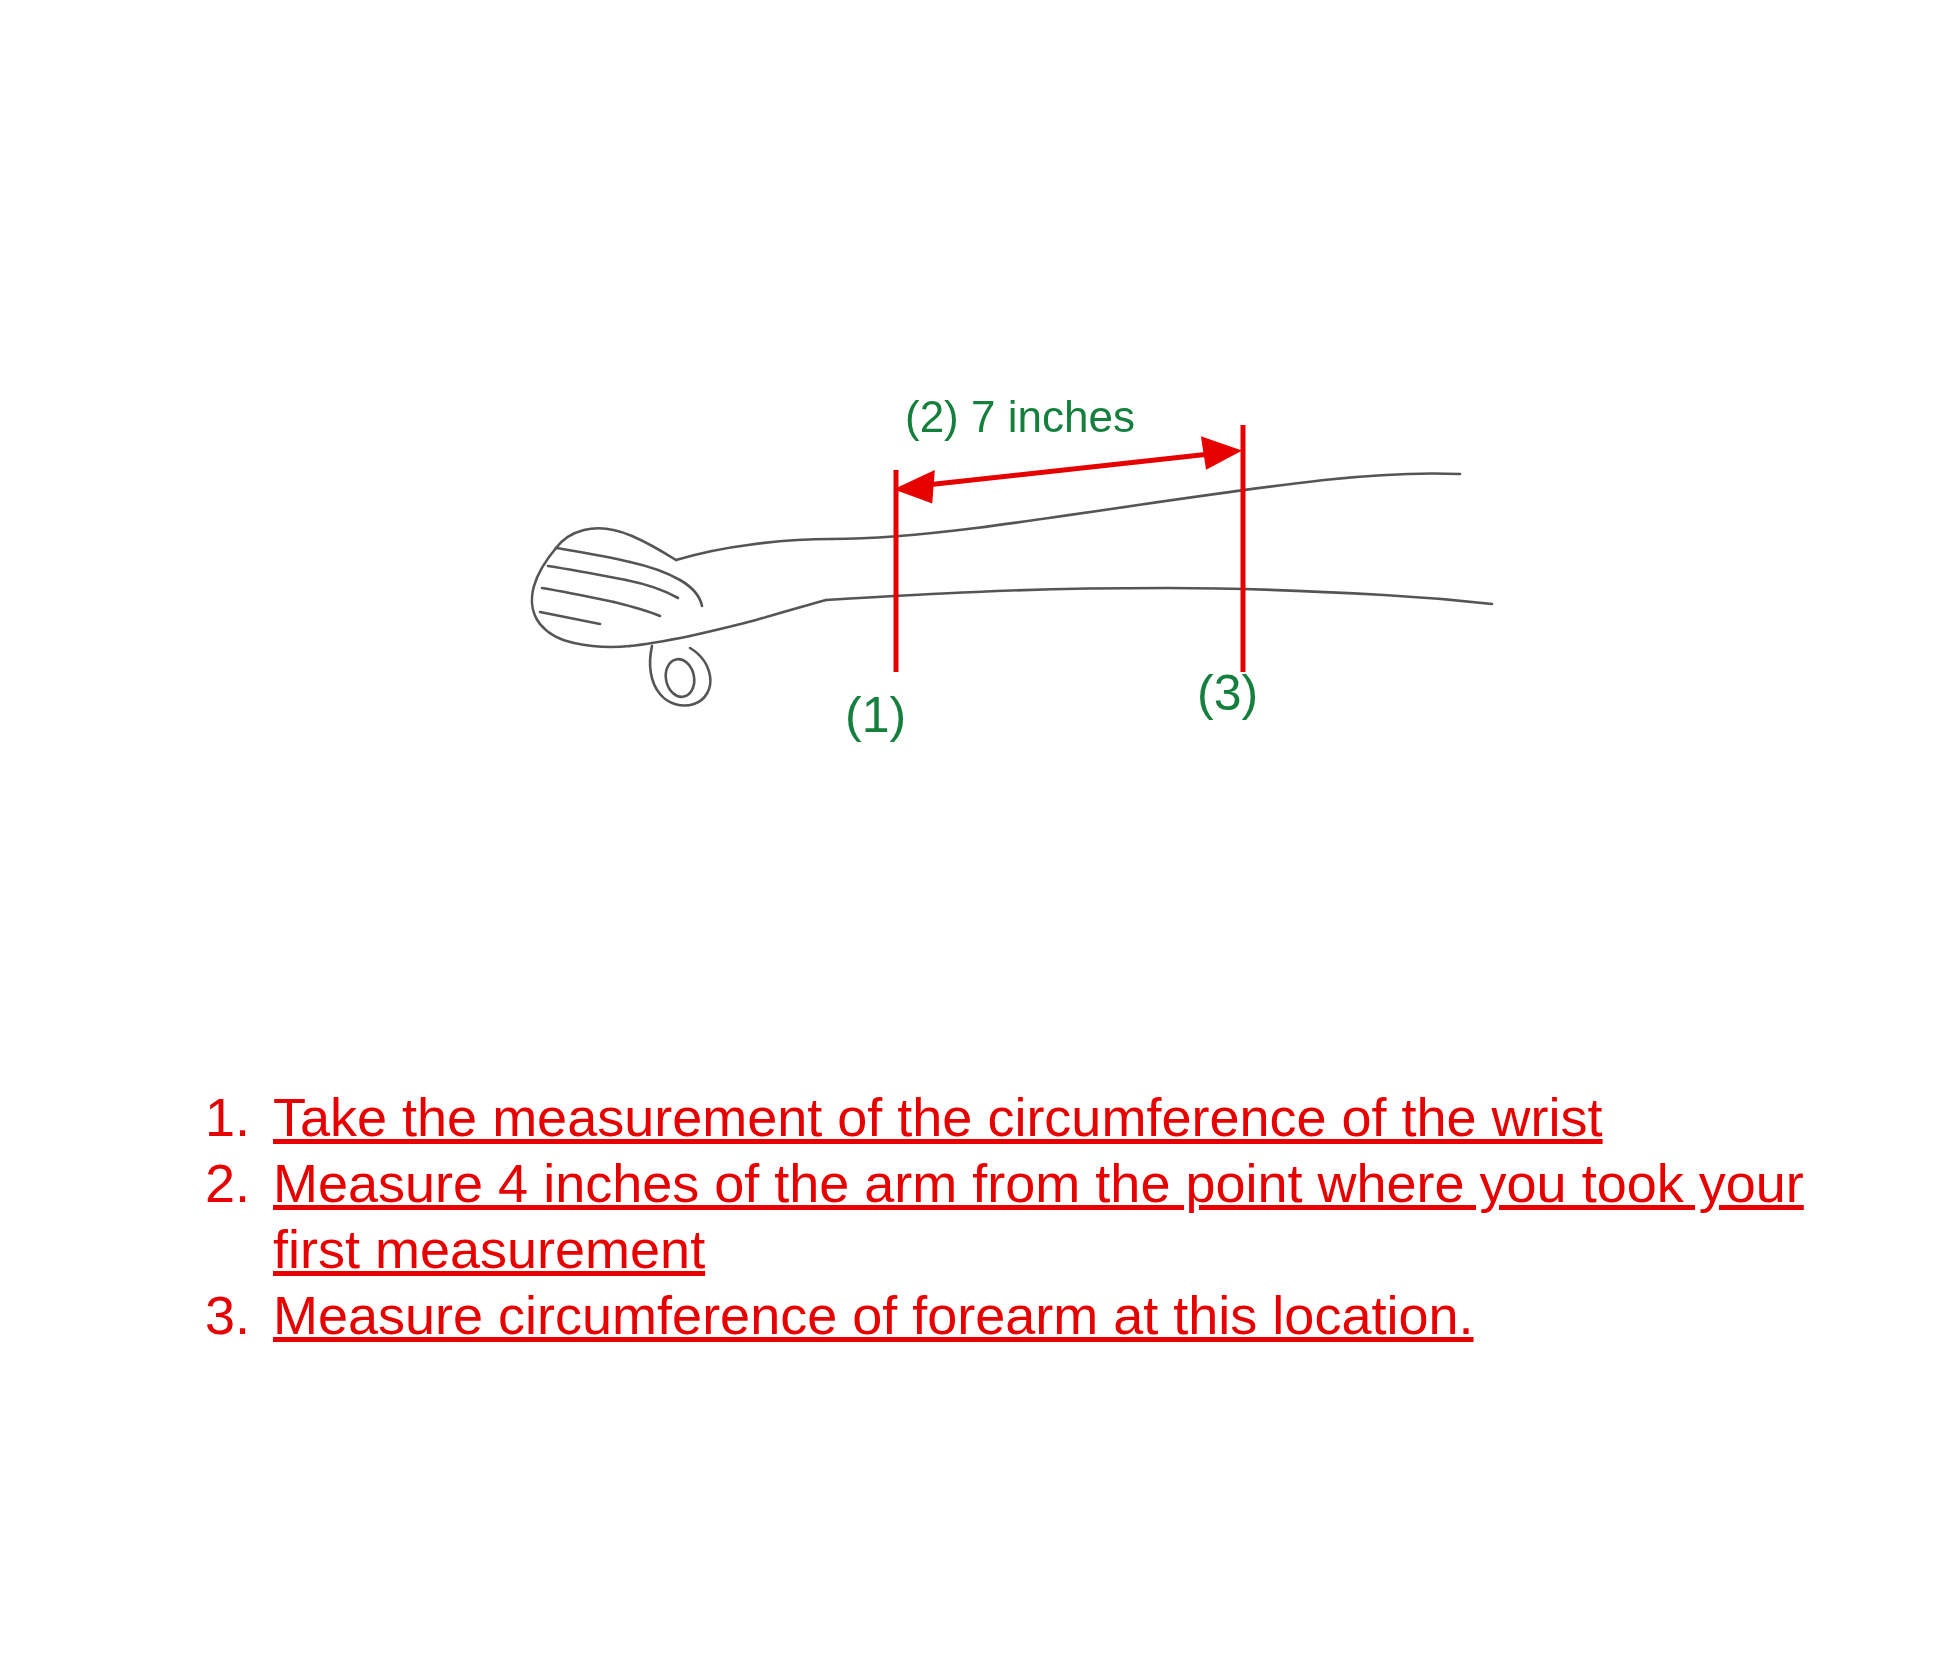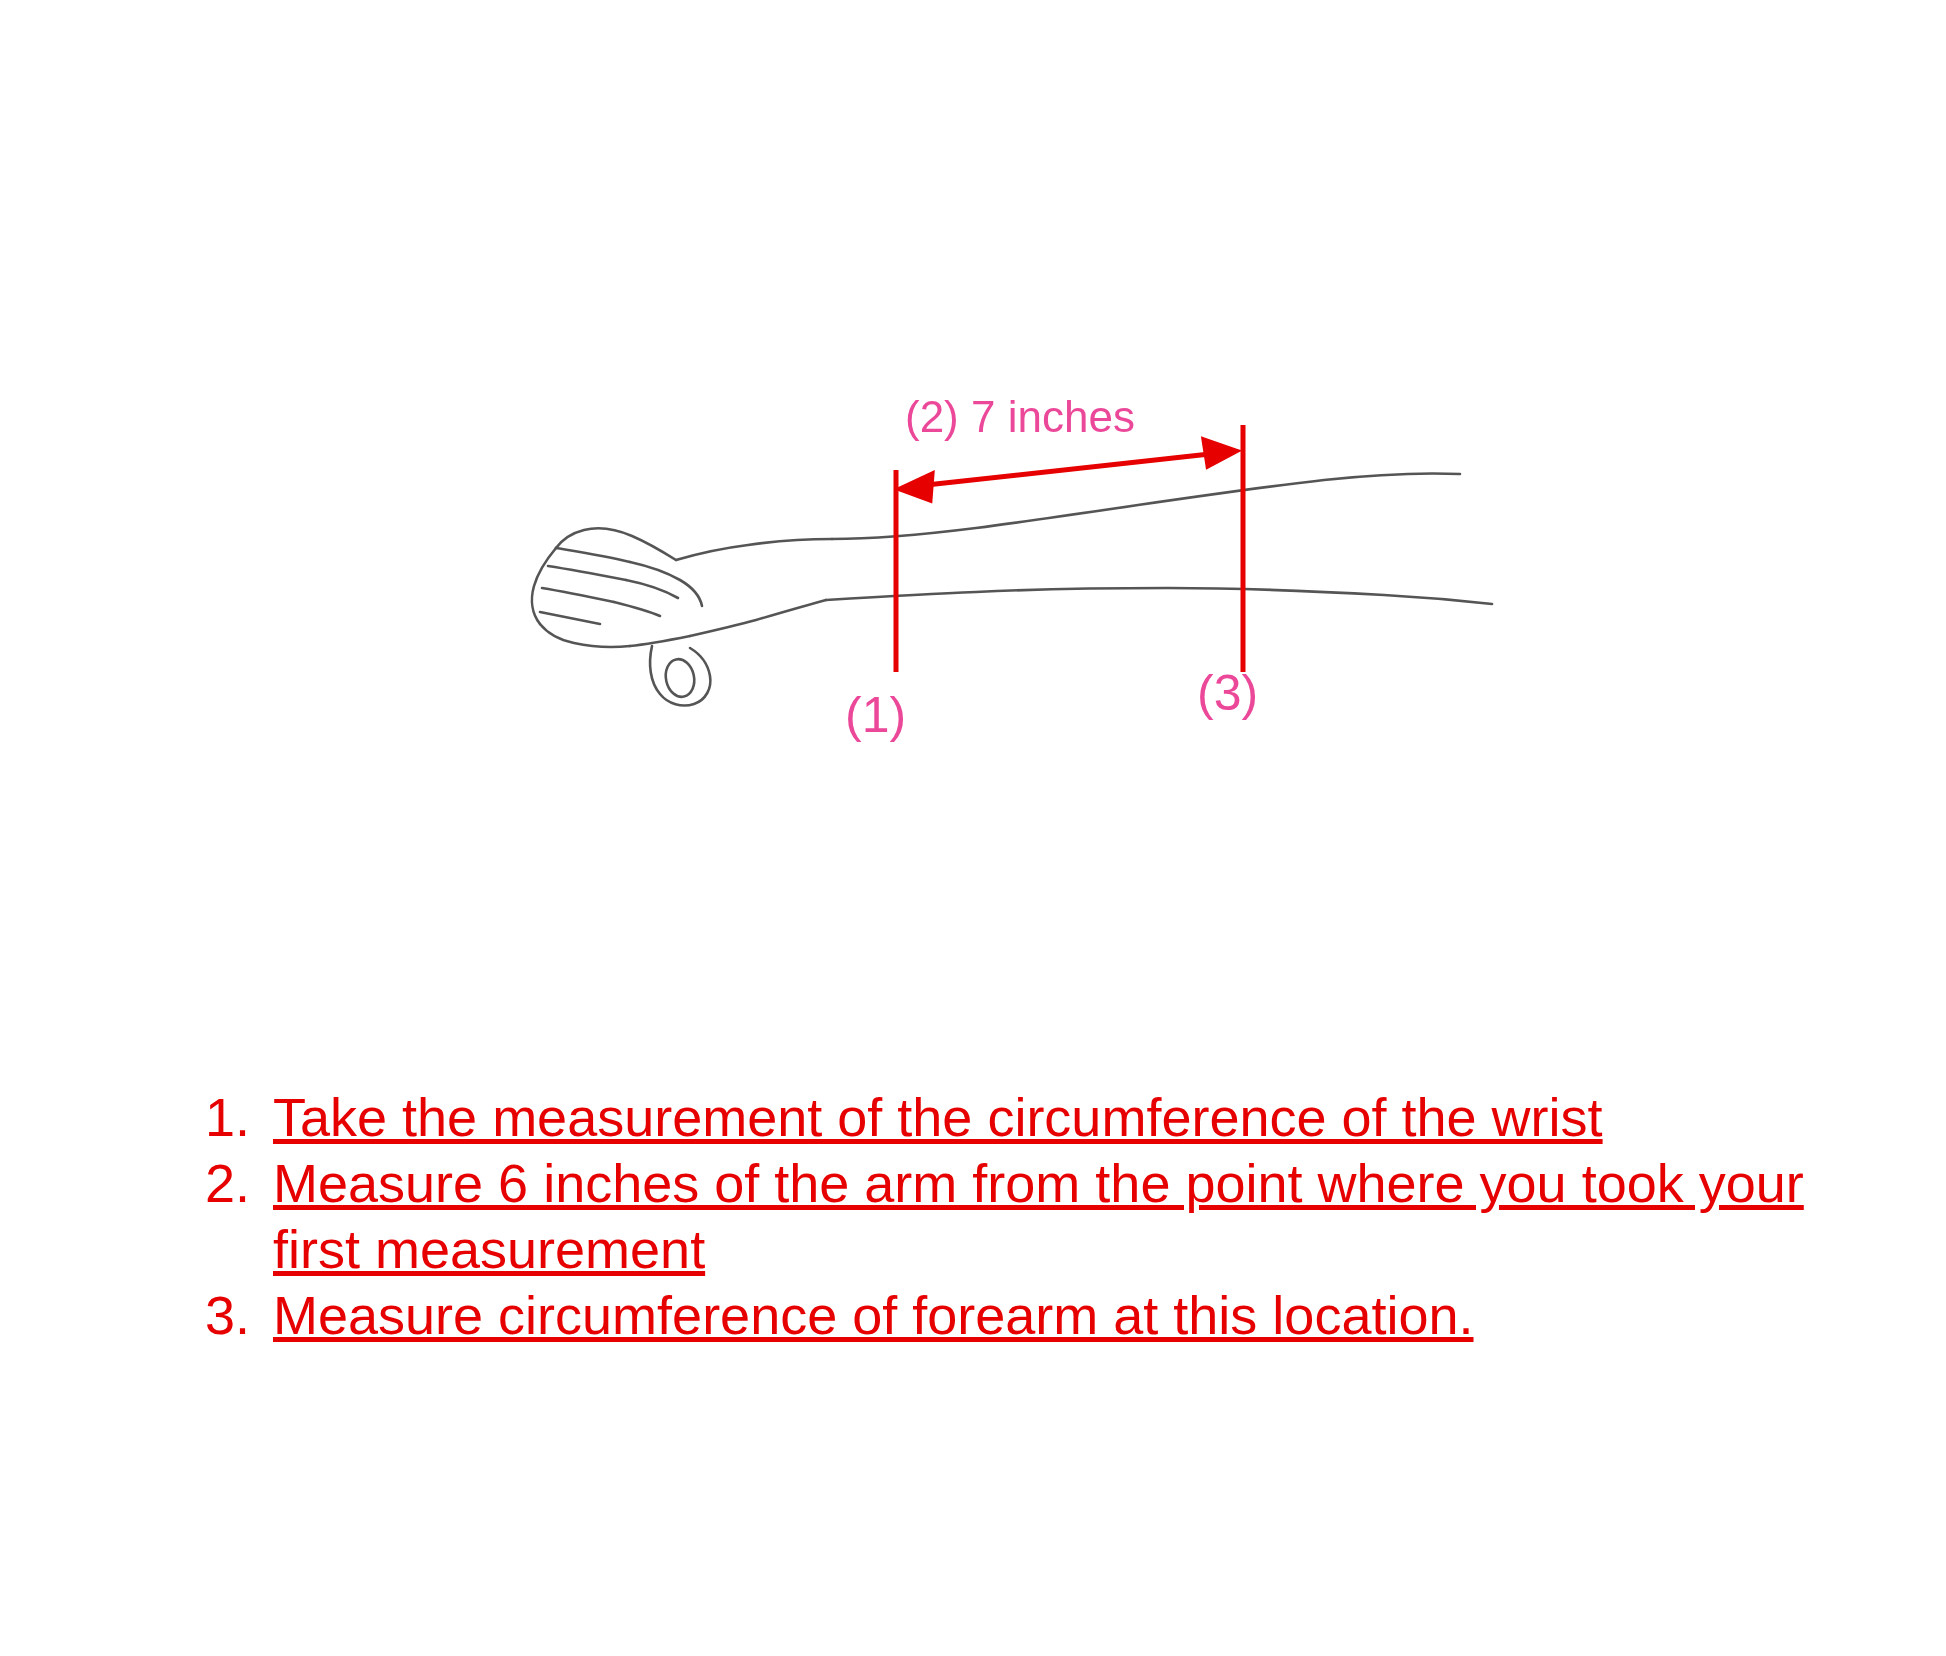--- a/index.html
+++ b/index.html
@@ -27,21 +27,21 @@
     width: 1946px;
     height: 860px;
   }
   #diagram-svg {
     position: absolute;
     left: 0;
     top: 0;
   }
   .annot-label {
     position: absolute;
-    color: #ec4899;
+    color: #15803d;
     font-family: "Liberation Sans", sans-serif;
     white-space: nowrap;
     line-height: 1;
   }
   #label-dim {
     left: 905px;
     top: 395px;
     font-size: 44px;
   }
   #label-one {
@@ -132,21 +132,21 @@
     <div class="annot-label" id="label-three">(3)</div>
   </div>
 
   <div id="instructions">
     <div class="instr-line">
       <span class="instr-num">1.</span>
       <span class="instr-text">Take the measurement of the circumference of the wrist</span>
     </div>
     <div class="instr-line">
       <span class="instr-num">2.</span>
-      <span class="instr-text">Measure 6 inches of the arm from the point where you took your first measurement</span>
+      <span class="instr-text">Measure 4 inches of the arm from the point where you took your first measurement</span>
     </div>
     <div class="instr-line">
       <span class="instr-num">3.</span>
       <span class="instr-text">Measure circumference of forearm at this location.</span>
     </div>
   </div>
 
 </div>
 
 </body></html>

